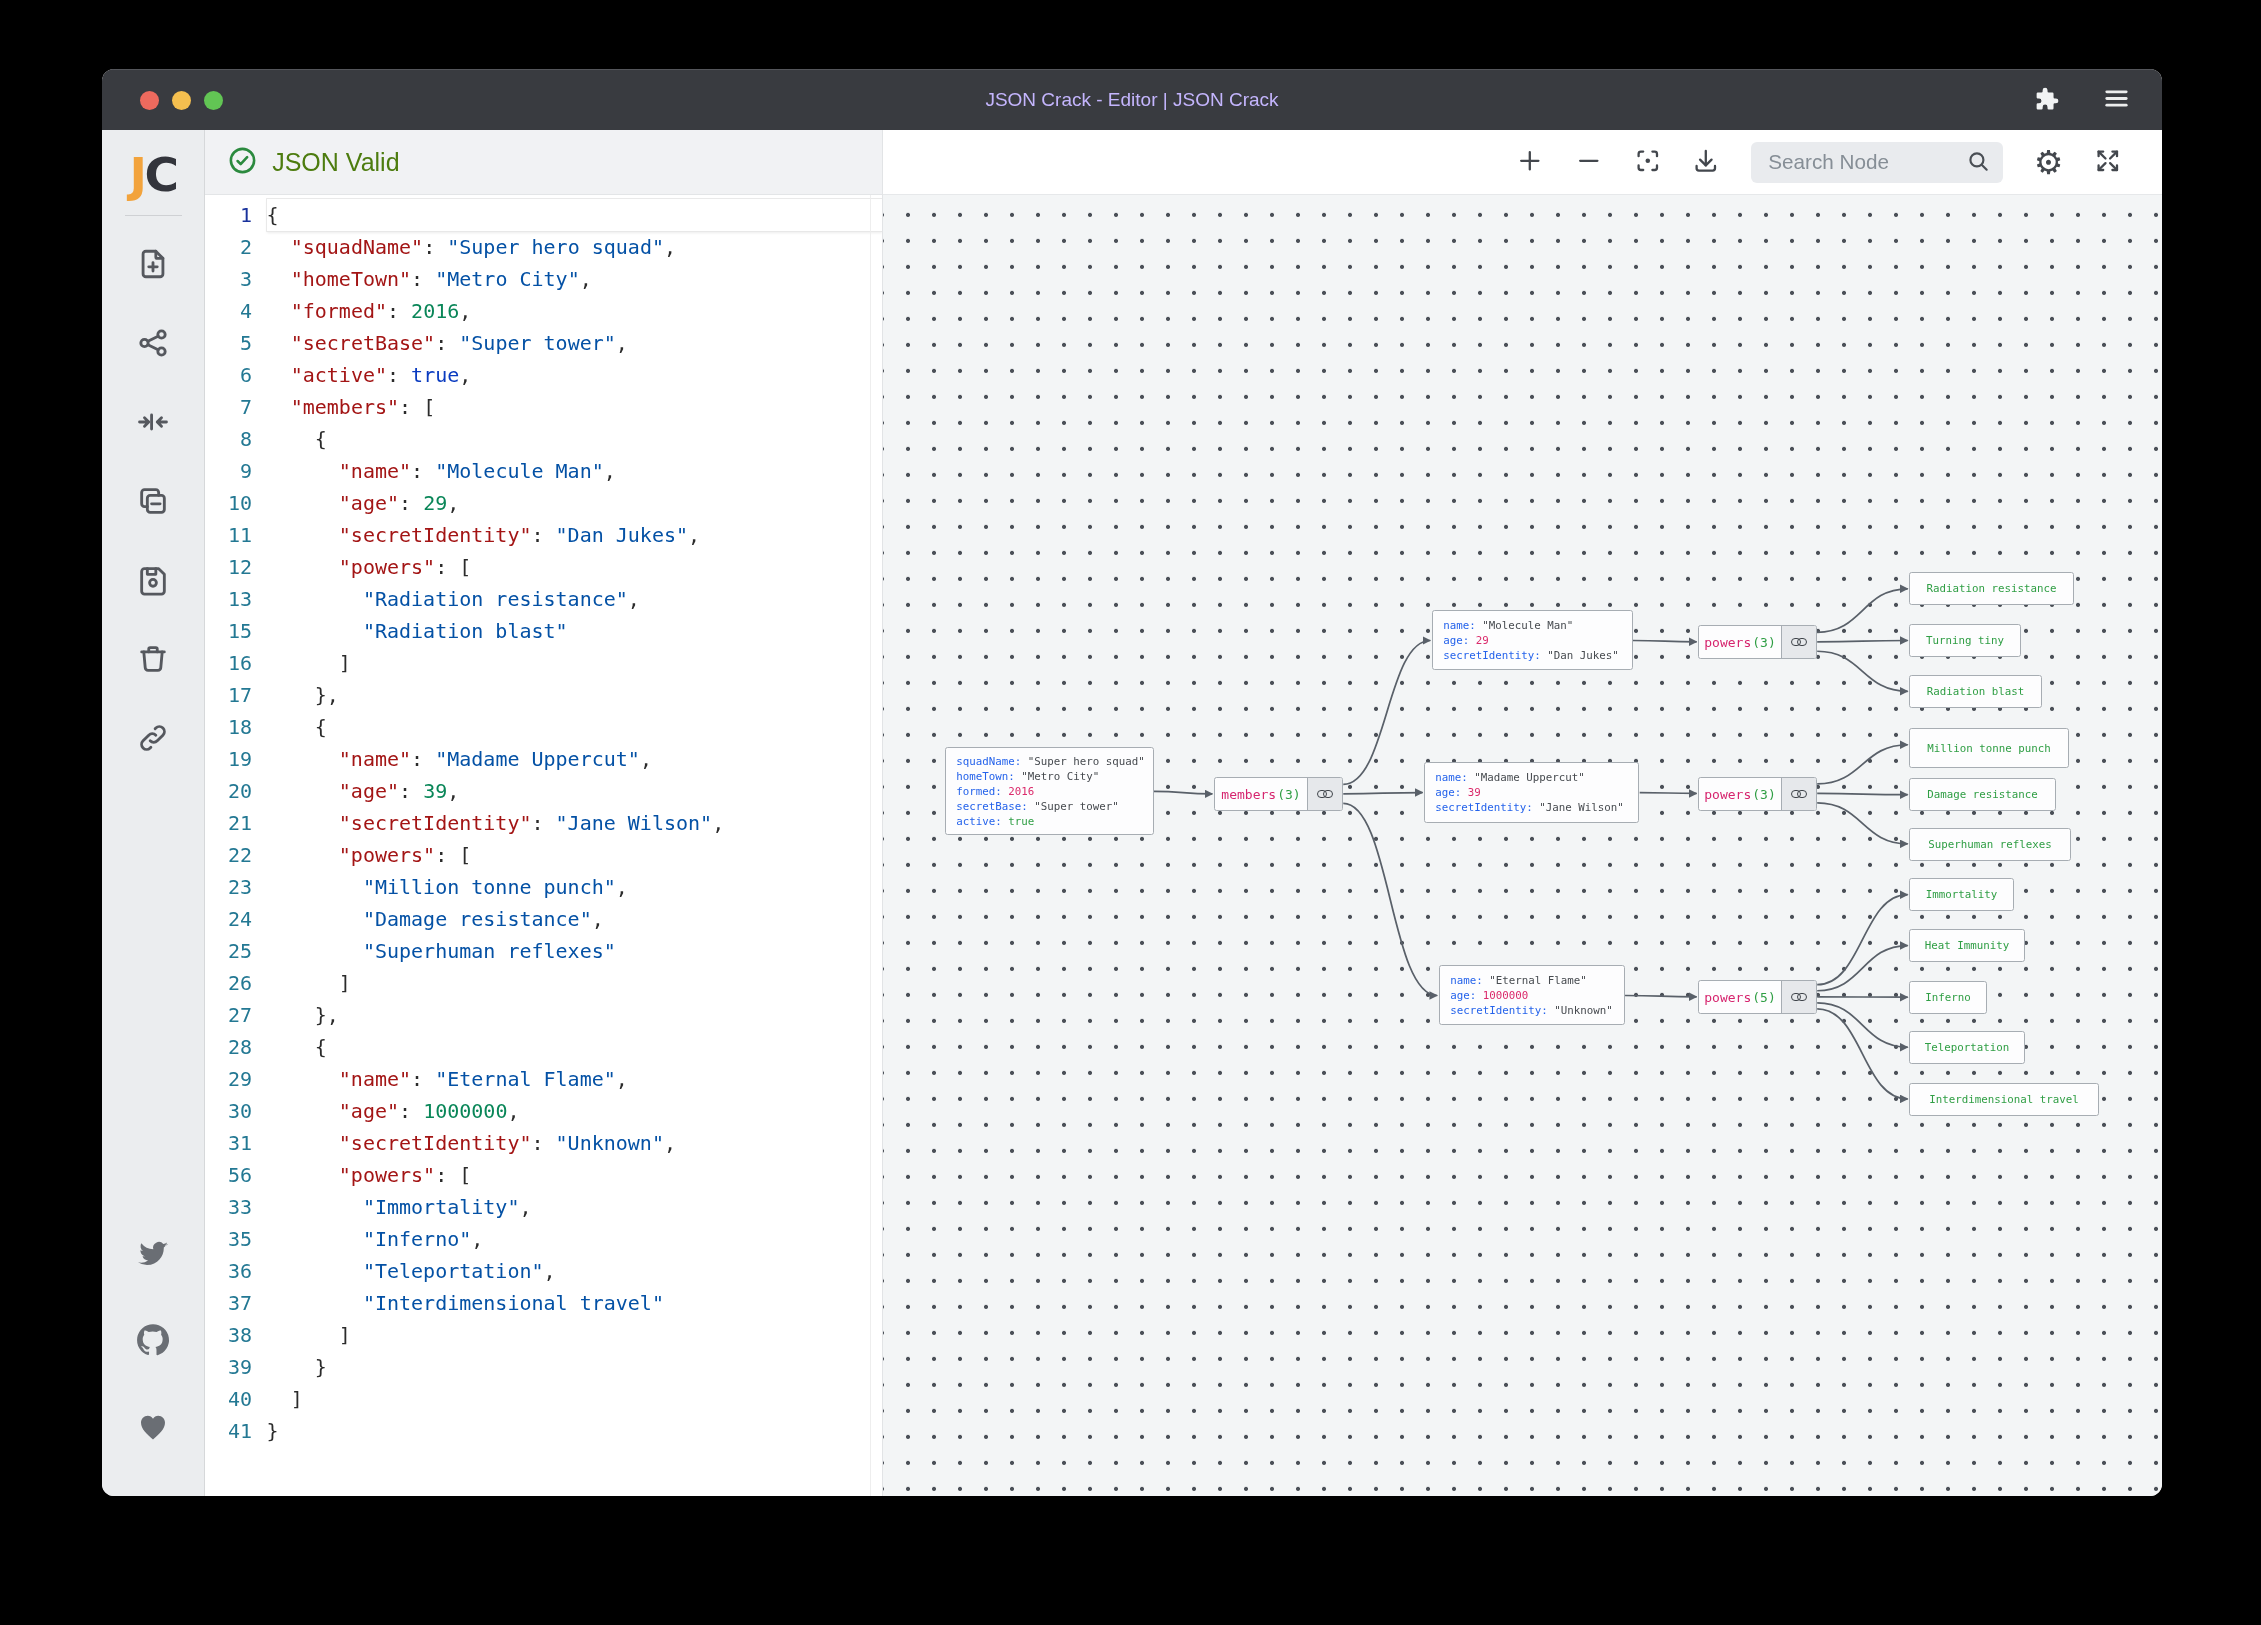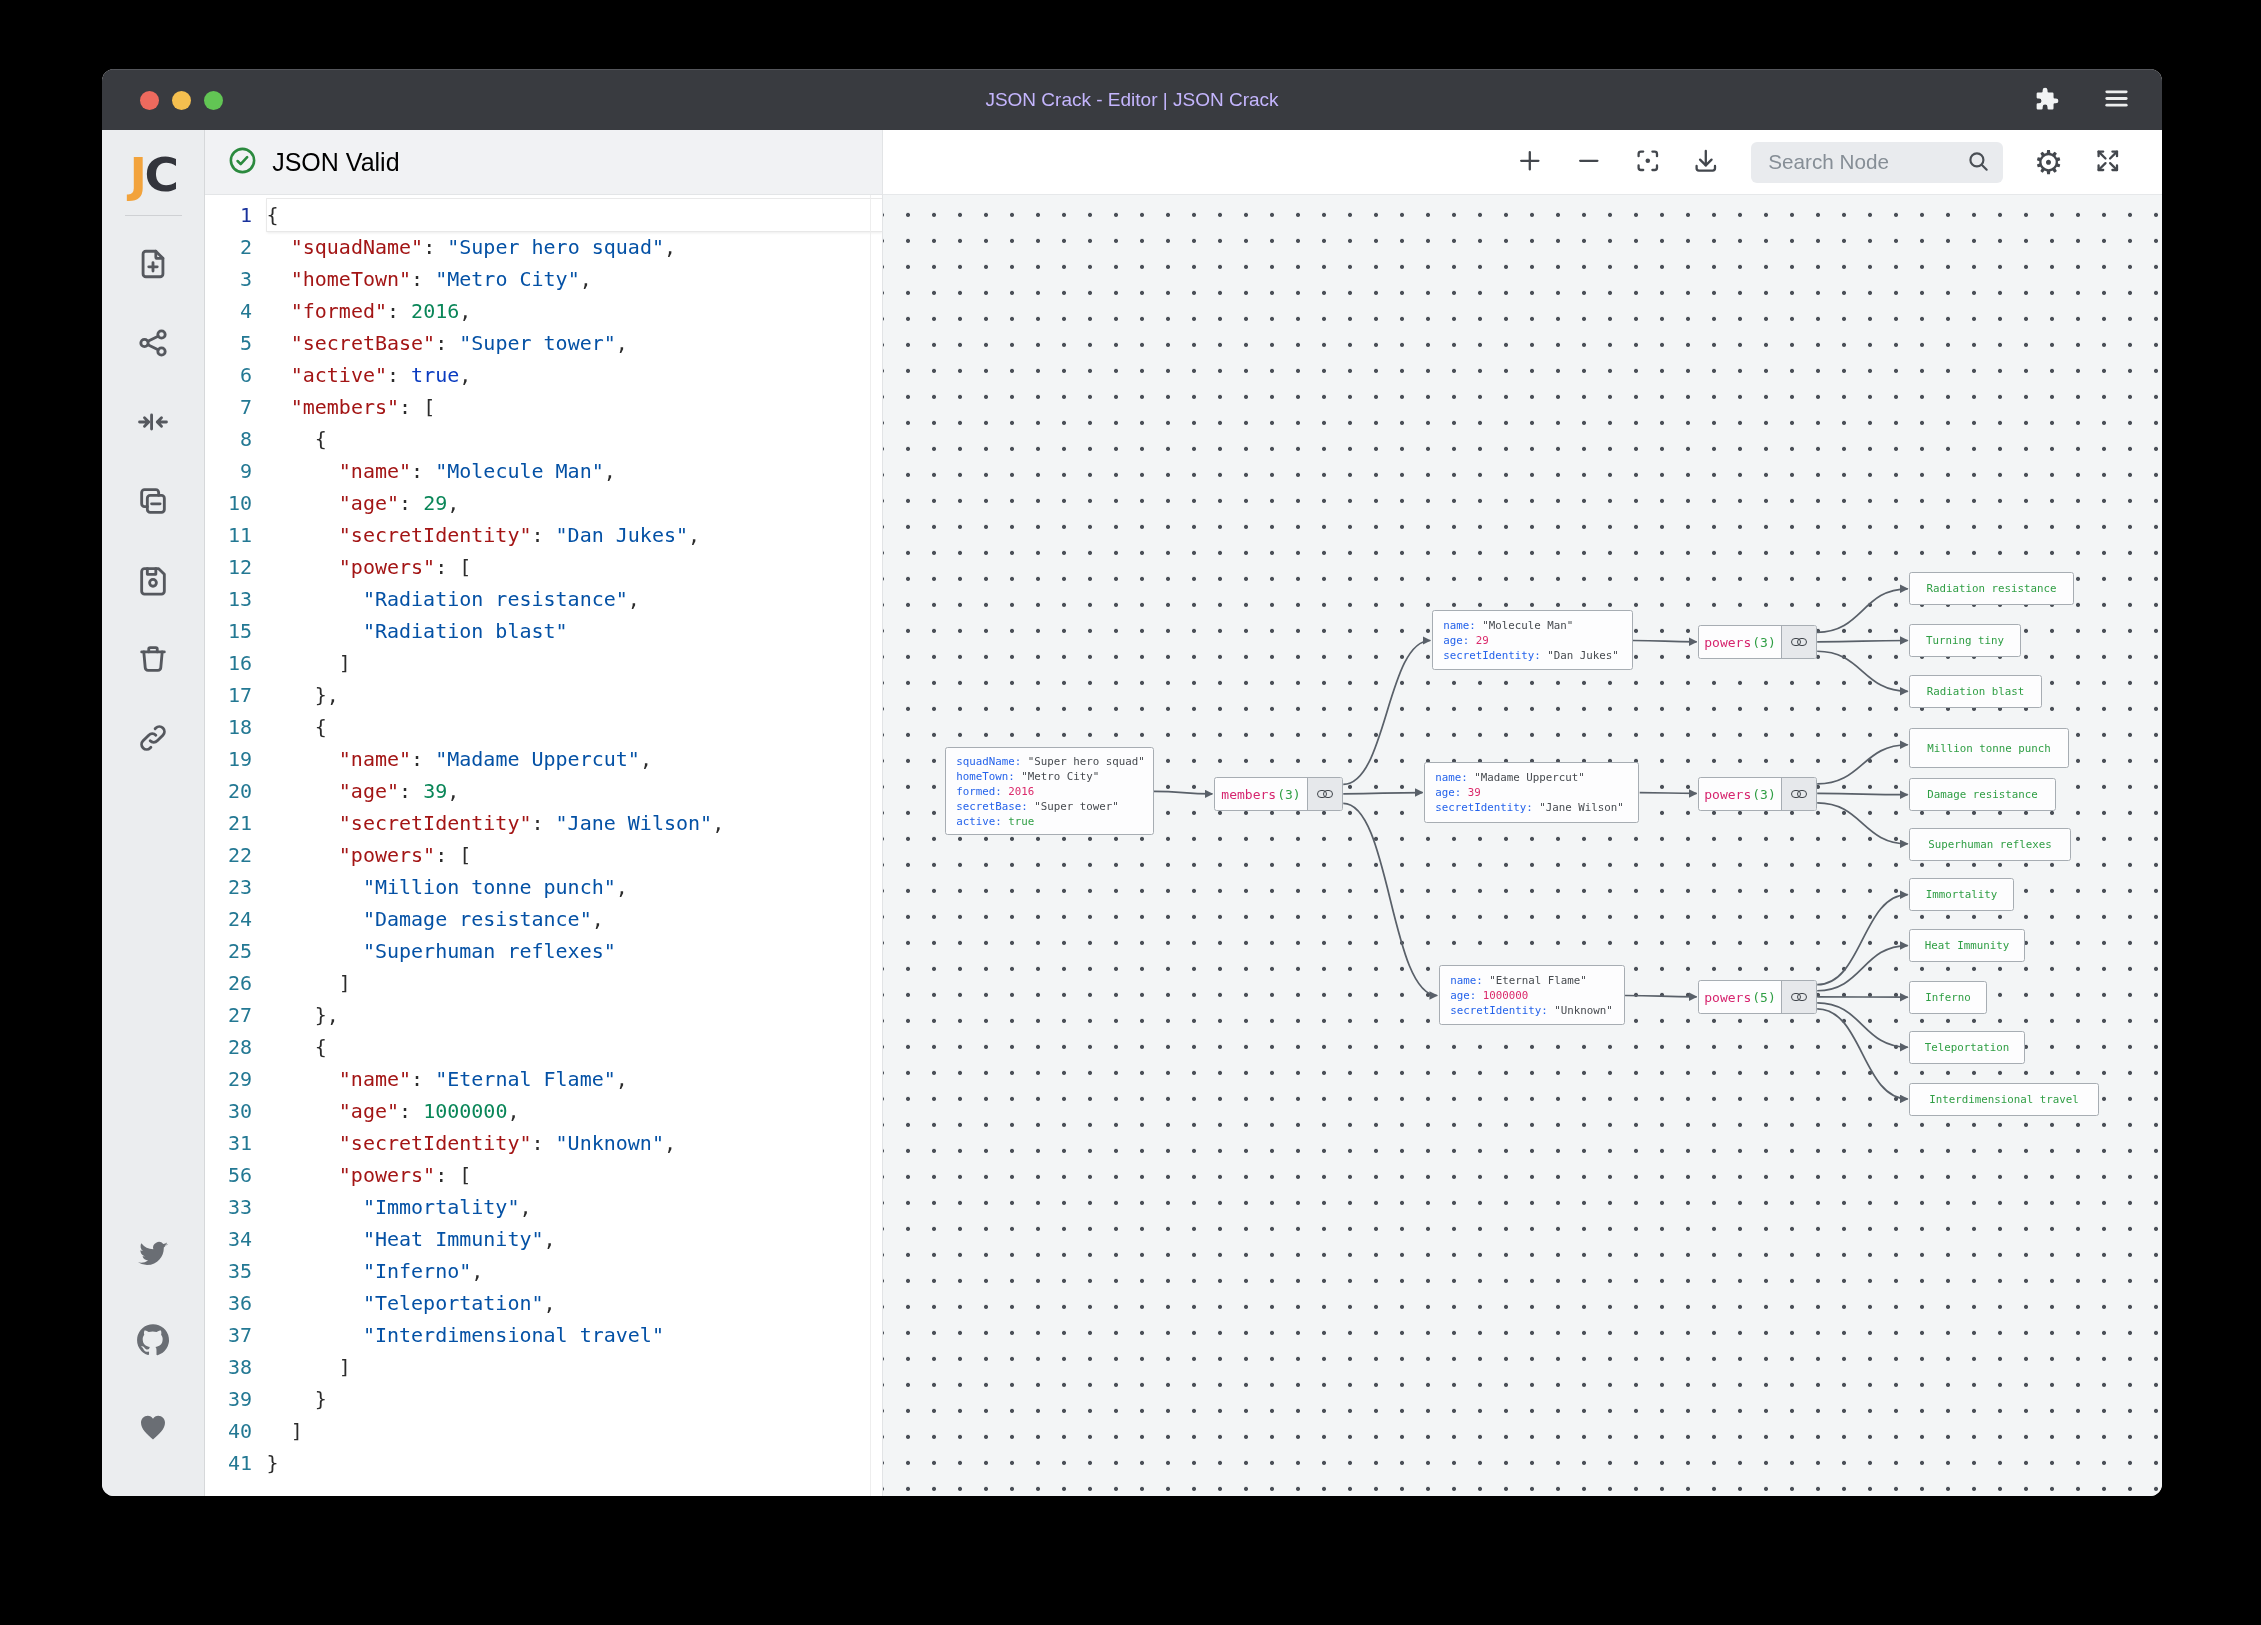--- a/index.html
+++ b/index.html
@@ -25,21 +25,21 @@
   .stool{width:65px;height:55px;display:flex;align-items:center;justify-content:center;margin:12px 0;cursor:pointer;}
   .stool svg{stroke:#55585e;stroke-width:2;fill:none;stroke-linecap:round;stroke-linejoin:round;}
   .spacer{flex:1;}
   .ssocial{width:65px;height:55px;display:flex;align-items:center;justify-content:center;margin:15.5px 0;cursor:pointer;}
   .ssocial svg{fill:#6a6e74;}
   
   .editor{width:677px;flex:0 0 auto;display:flex;flex-direction:column;background:#fff;border-right:0.9px solid #e2e4e6;}
   .eheader{height:64px;flex:0 0 auto;background:#f1f2f4;border-bottom:0.9px solid #e3e5e7;
            display:flex;align-items:center;gap:13.8px;padding-left:22.4px;}
   .eheader svg{flex:0 0 auto;}
-  .estatus{color:#000000;font-size:25px;font-weight:500;}
+  .estatus{color:#4d7c0f;font-size:25px;font-weight:500;}
   .code{flex:1;overflow:hidden;font-family:"DejaVu Sans Mono",monospace;font-size:20px;line-height:32px;padding-top:4.3px;position:relative;}
   .cline{display:flex;white-space:pre;}
   .lnum{width:47px;flex:0 0 auto;text-align:right;color:#237893;margin-right:14.6px;}
   .cline.current .lnum{color:#19329c;}
   .ltext{flex:1;}
   .cline.current .ltext{box-shadow:0 0 0 0.9px #e7e7e7,0 1.7px 2.6px rgba(0,0,0,.08);}
   .ind{display:inline-block;width:2ch;box-shadow:inset 0.9px 0 0 #e4e4e4;}
   .tk-k{color:#a31515;}.tk-s{color:#0451a5;}.tk-n{color:#098658;}.tk-b{color:#0a3bc0;}.tk-p{color:#2b2b2b;}
   .scrolltrack{position:absolute;right:0;top:0;width:12px;height:100%;box-shadow:inset 0.9px 0 0 #ededed;}
   
@@ -238,21 +238,20 @@
           <div class="cline"><span class="lnum">24</span><span class="ltext"><span class="ind"></span><span class="ind"></span><span class="ind"></span><span class="ind"></span><span class="tk-s">"Damage resistance"</span><span class="tk-p">,</span></span></div>
           <div class="cline"><span class="lnum">25</span><span class="ltext"><span class="ind"></span><span class="ind"></span><span class="ind"></span><span class="ind"></span><span class="tk-s">"Superhuman reflexes"</span></span></div>
           <div class="cline"><span class="lnum">26</span><span class="ltext"><span class="ind"></span><span class="ind"></span><span class="ind"></span><span class="tk-p">]</span></span></div>
           <div class="cline"><span class="lnum">27</span><span class="ltext"><span class="ind"></span><span class="ind"></span><span class="tk-p">},</span></span></div>
           <div class="cline"><span class="lnum">28</span><span class="ltext"><span class="ind"></span><span class="ind"></span><span class="tk-p">{</span></span></div>
           <div class="cline"><span class="lnum">29</span><span class="ltext"><span class="ind"></span><span class="ind"></span><span class="ind"></span><span class="tk-k">"name"</span><span class="tk-p">: </span><span class="tk-s">"Eternal Flame"</span><span class="tk-p">,</span></span></div>
           <div class="cline"><span class="lnum">30</span><span class="ltext"><span class="ind"></span><span class="ind"></span><span class="ind"></span><span class="tk-k">"age"</span><span class="tk-p">: </span><span class="tk-n">1000000</span><span class="tk-p">,</span></span></div>
           <div class="cline"><span class="lnum">31</span><span class="ltext"><span class="ind"></span><span class="ind"></span><span class="ind"></span><span class="tk-k">"secretIdentity"</span><span class="tk-p">: </span><span class="tk-s">"Unknown"</span><span class="tk-p">,</span></span></div>
           <div class="cline"><span class="lnum">56</span><span class="ltext"><span class="ind"></span><span class="ind"></span><span class="ind"></span><span class="tk-k">"powers"</span><span class="tk-p">: [</span></span></div>
           <div class="cline"><span class="lnum">33</span><span class="ltext"><span class="ind"></span><span class="ind"></span><span class="ind"></span><span class="ind"></span><span class="tk-s">"Immortality"</span><span class="tk-p">,</span></span></div>
-          <div class="cline"><span class="lnum">34</span><span class="ltext"><span class="ind"></span><span class="ind"></span><span class="ind"></span><span class="ind"></span><span class="tk-s">"Heat Immunity"</span><span class="tk-p">,</span></span></div>
           <div class="cline"><span class="lnum">35</span><span class="ltext"><span class="ind"></span><span class="ind"></span><span class="ind"></span><span class="ind"></span><span class="tk-s">"Inferno"</span><span class="tk-p">,</span></span></div>
           <div class="cline"><span class="lnum">36</span><span class="ltext"><span class="ind"></span><span class="ind"></span><span class="ind"></span><span class="ind"></span><span class="tk-s">"Teleportation"</span><span class="tk-p">,</span></span></div>
           <div class="cline"><span class="lnum">37</span><span class="ltext"><span class="ind"></span><span class="ind"></span><span class="ind"></span><span class="ind"></span><span class="tk-s">"Interdimensional travel"</span></span></div>
           <div class="cline"><span class="lnum">38</span><span class="ltext"><span class="ind"></span><span class="ind"></span><span class="ind"></span><span class="tk-p">]</span></span></div>
           <div class="cline"><span class="lnum">39</span><span class="ltext"><span class="ind"></span><span class="ind"></span><span class="tk-p">}</span></span></div>
           <div class="cline"><span class="lnum">40</span><span class="ltext"><span class="ind"></span><span class="tk-p">]</span></span></div>
           <div class="cline"><span class="lnum">41</span><span class="ltext"><span class="tk-p">}</span></span></div>
         </div>
     </div>
 

